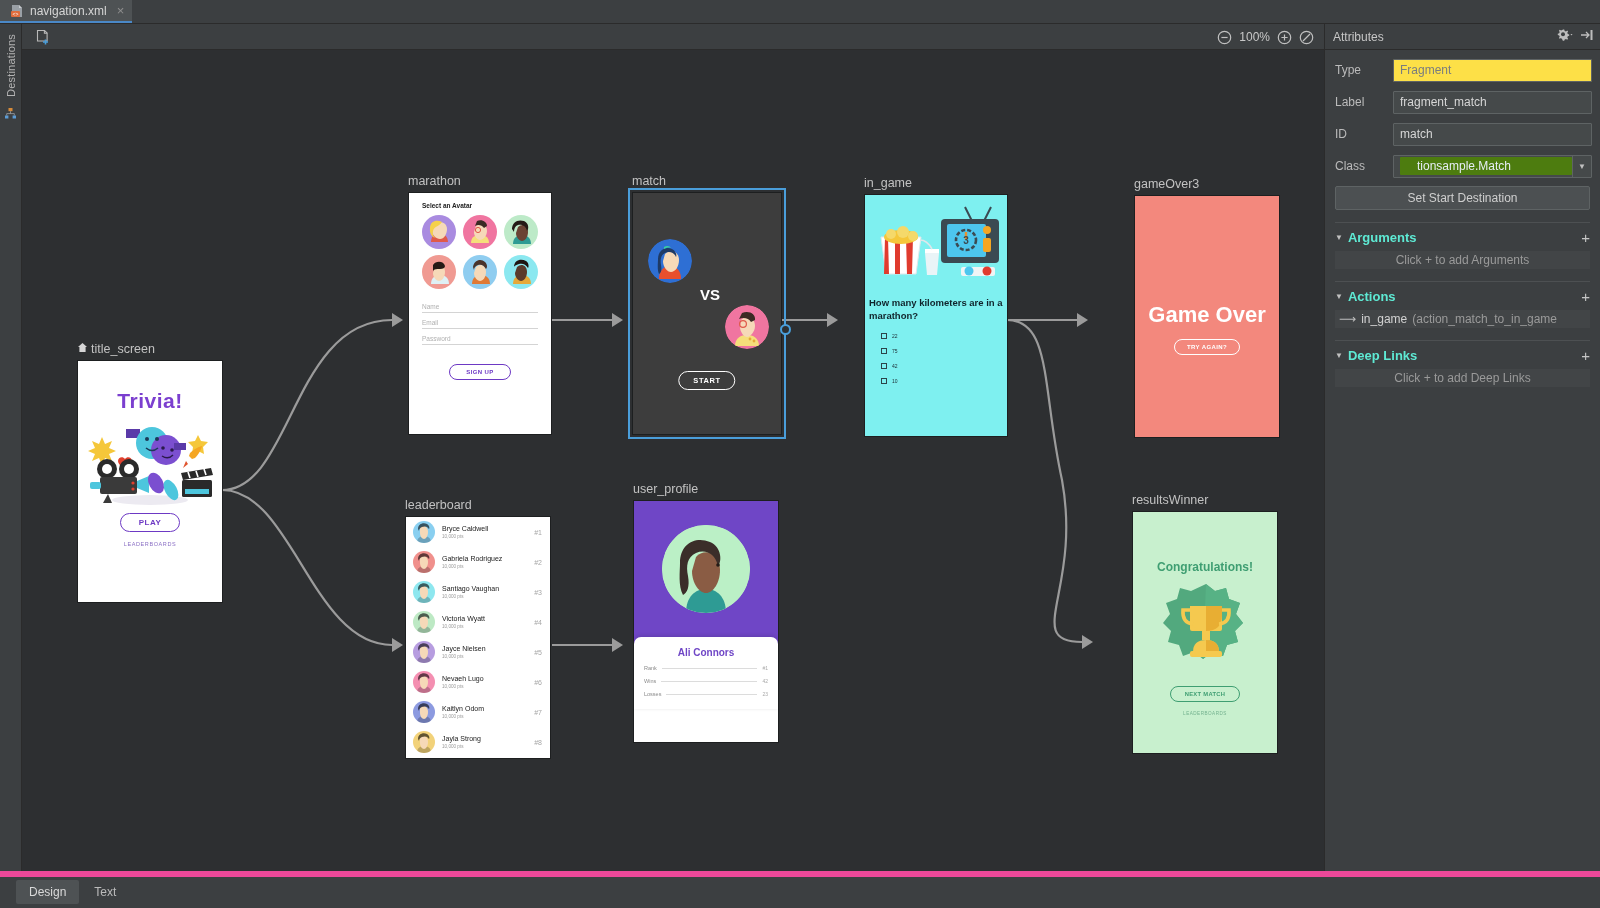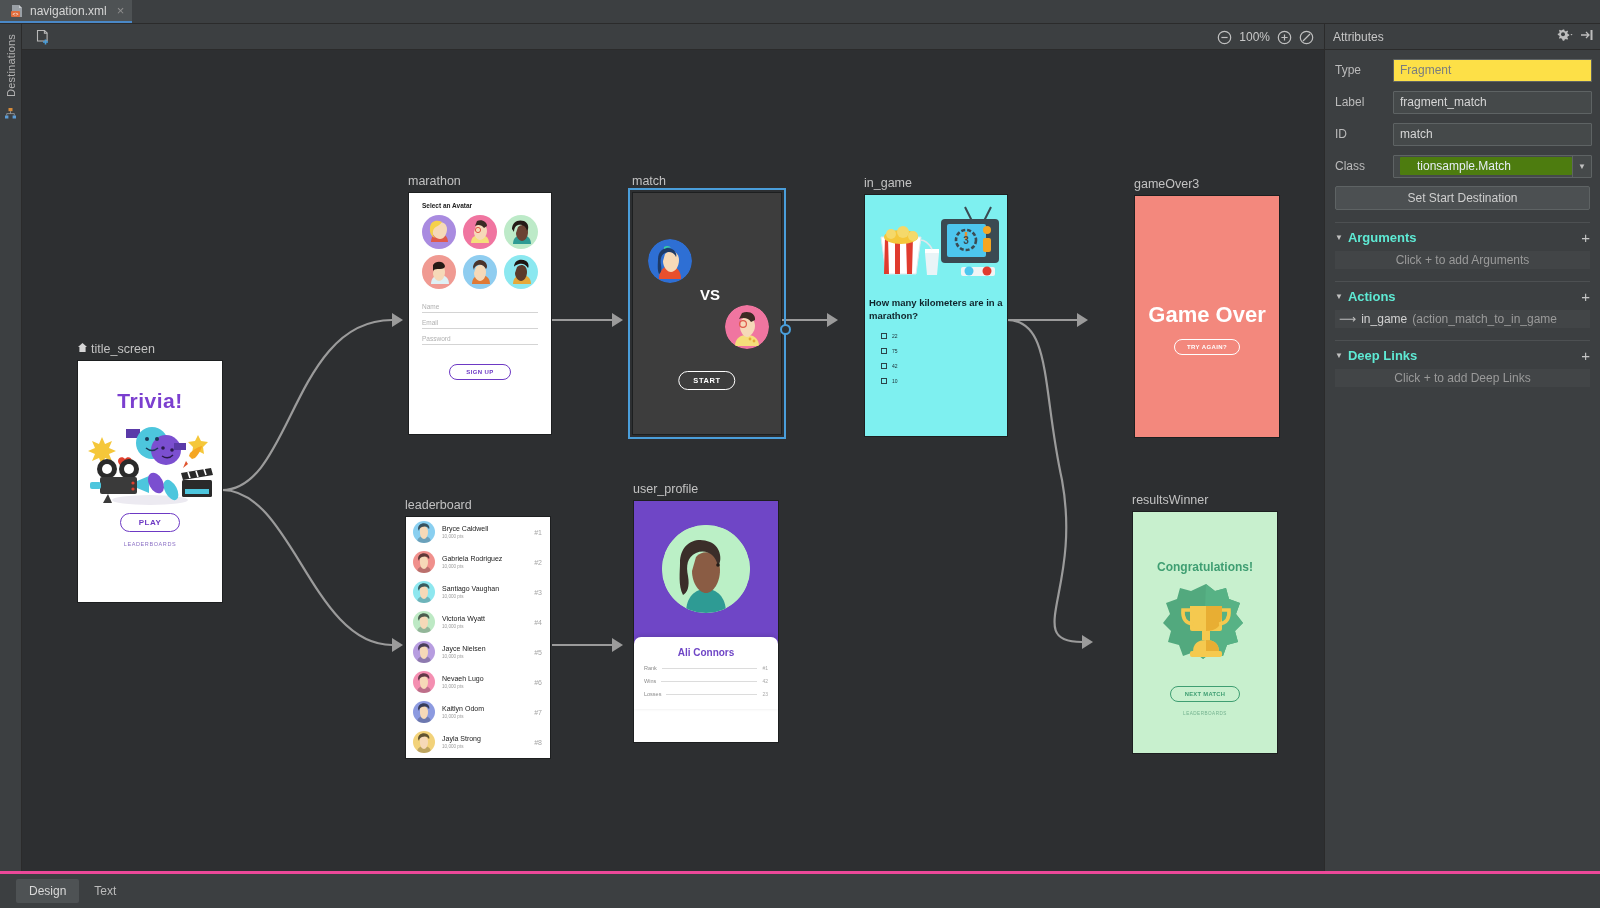--- a/index.html
+++ b/index.html
@@ -233,21 +233,21 @@
     display: flex; align-items: center; gap: 5px; background: #424547;
     margin-top: 6px; padding: 2px 4px; font-size: 12px;
     white-space: nowrap; overflow: hidden; cursor: pointer;
   }
   .act-name { color: #d2d2d2; }
   .act-id { color: #9a9a9a; }
 
   
   #bottombar {
     height: 36px; background: #3c3f41;
-    border-top: 3px solid #ec4899;
+    border-top: 6px solid #ec4899;
     display: flex; align-items: center; padding-left: 16px; gap: 2px;
   }
   .btab {
     font-size: 12px; color: #bbbbbb; padding: 5px 13px; cursor: pointer; border-radius: 2px;
   }
   .btab.active { background: #4e5254; color: #d9d9d9; }
 
   
   #edges { position: absolute; left: 0; top: 0; pointer-events: none; }
 </style>

